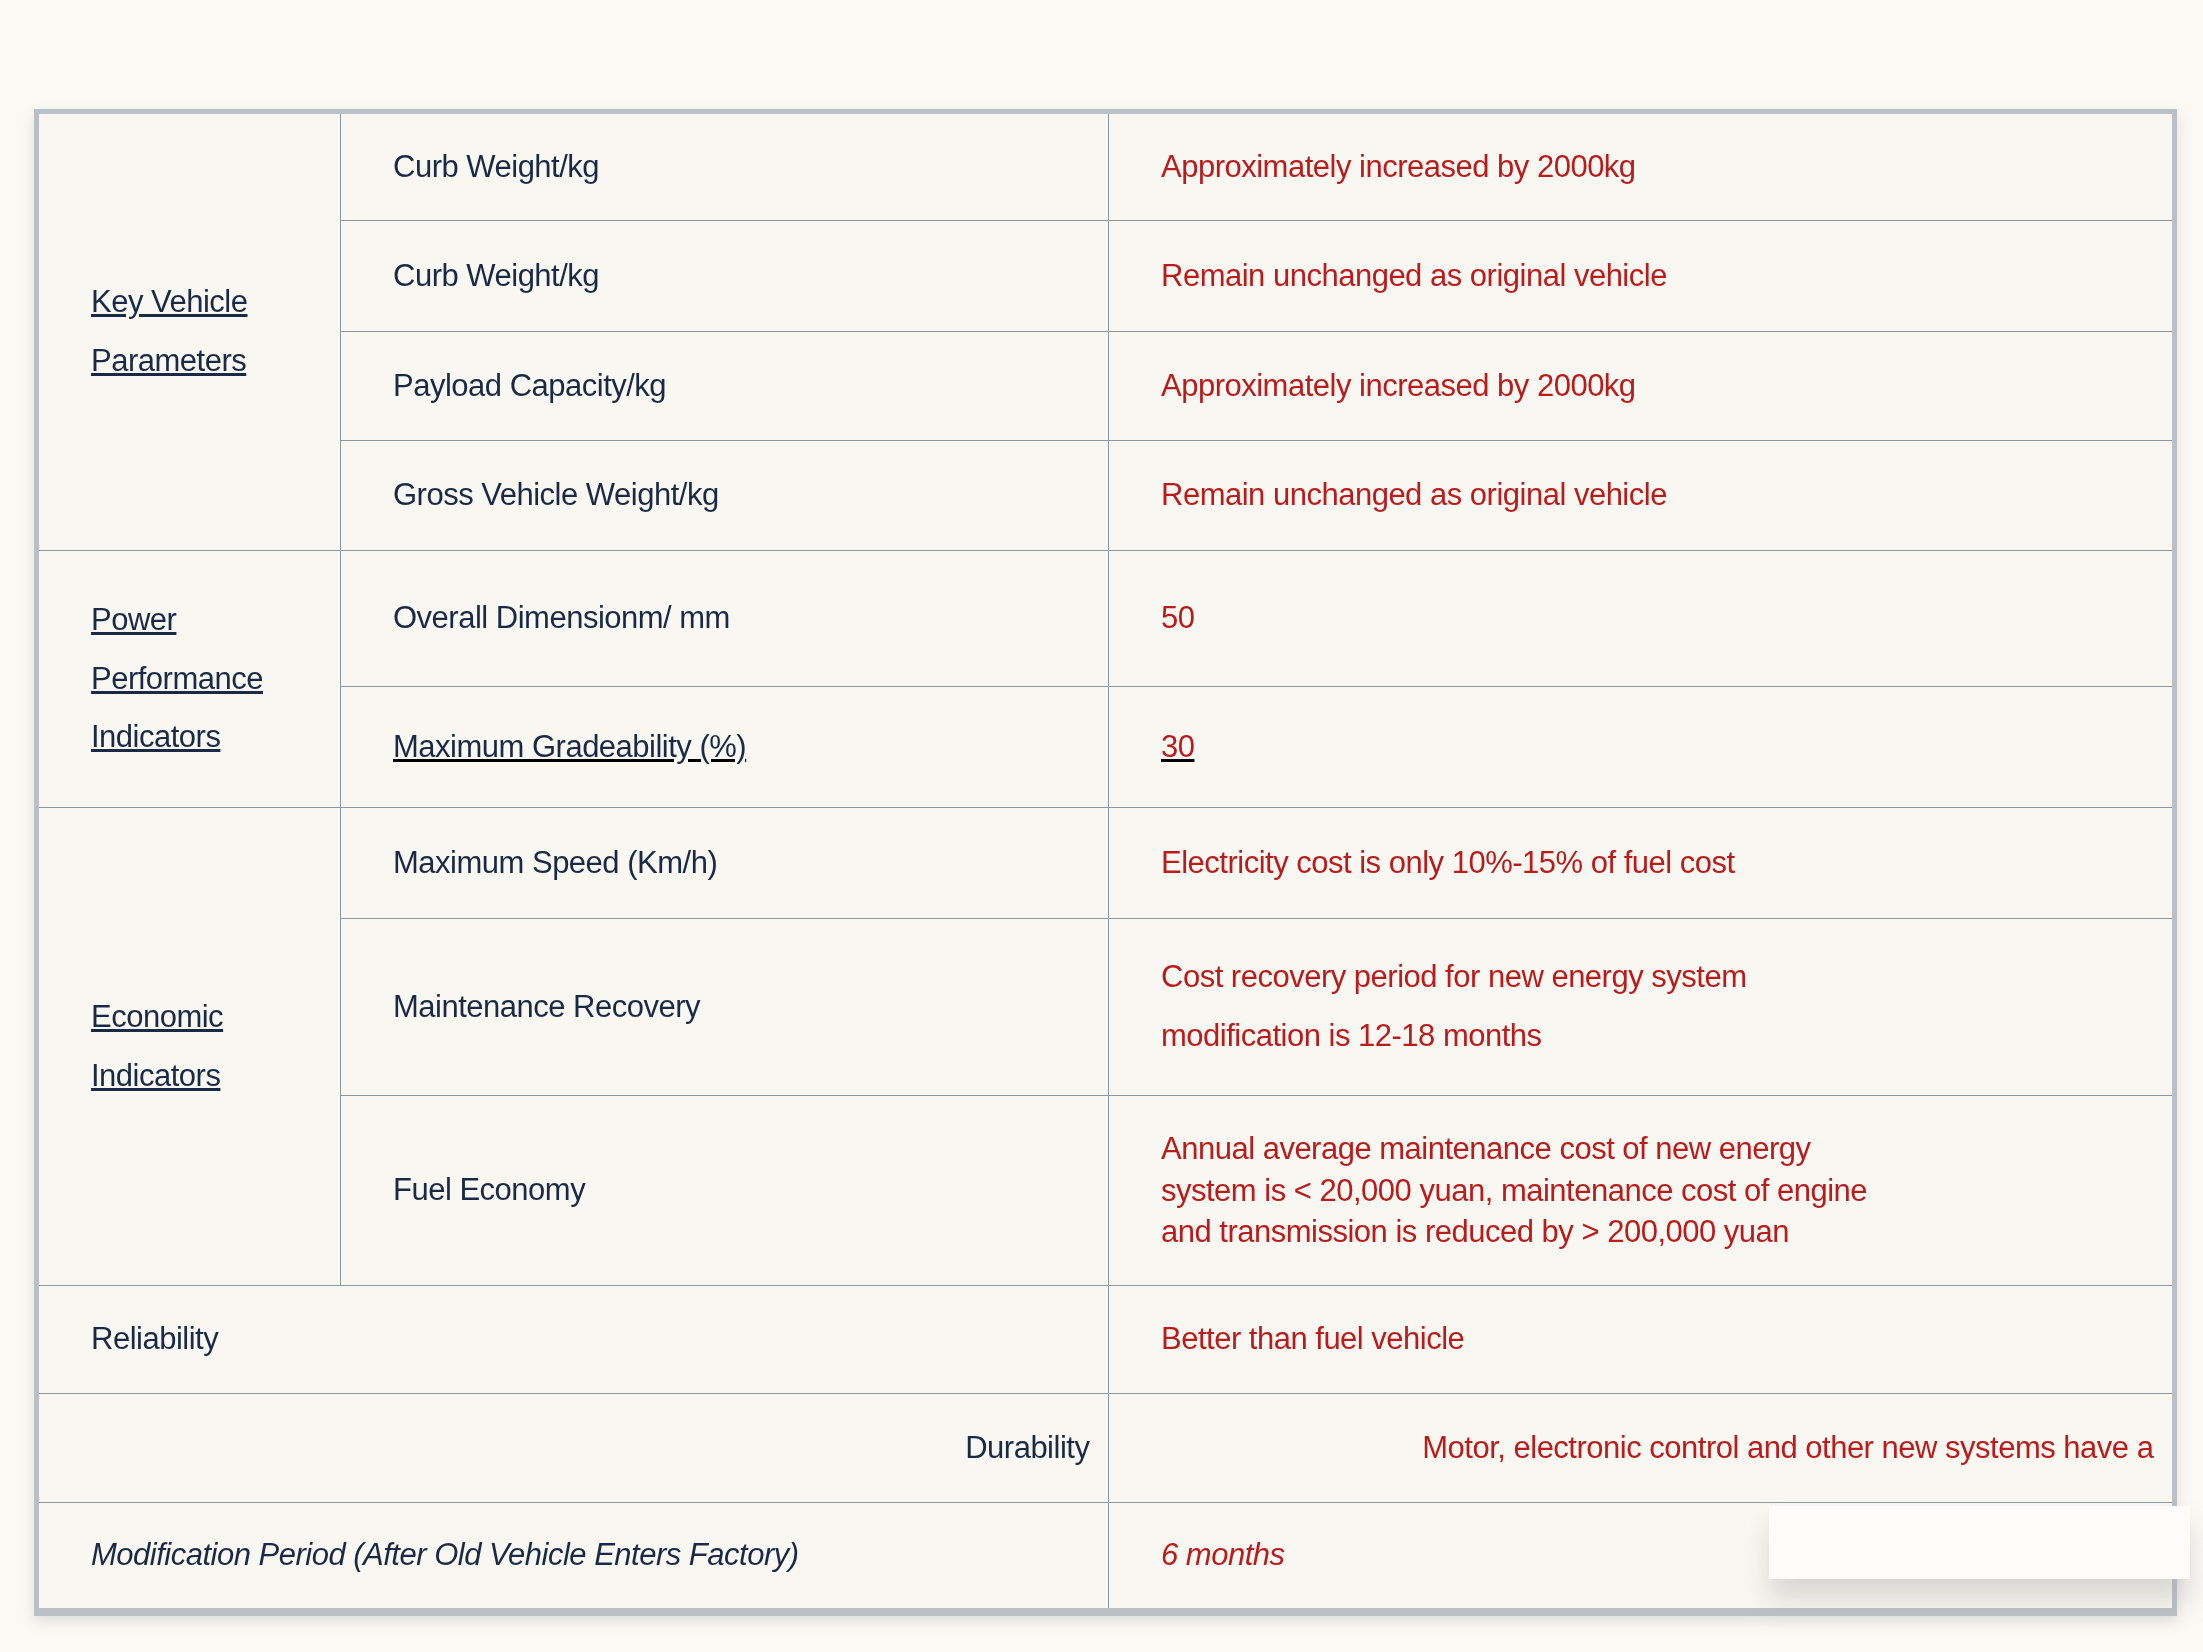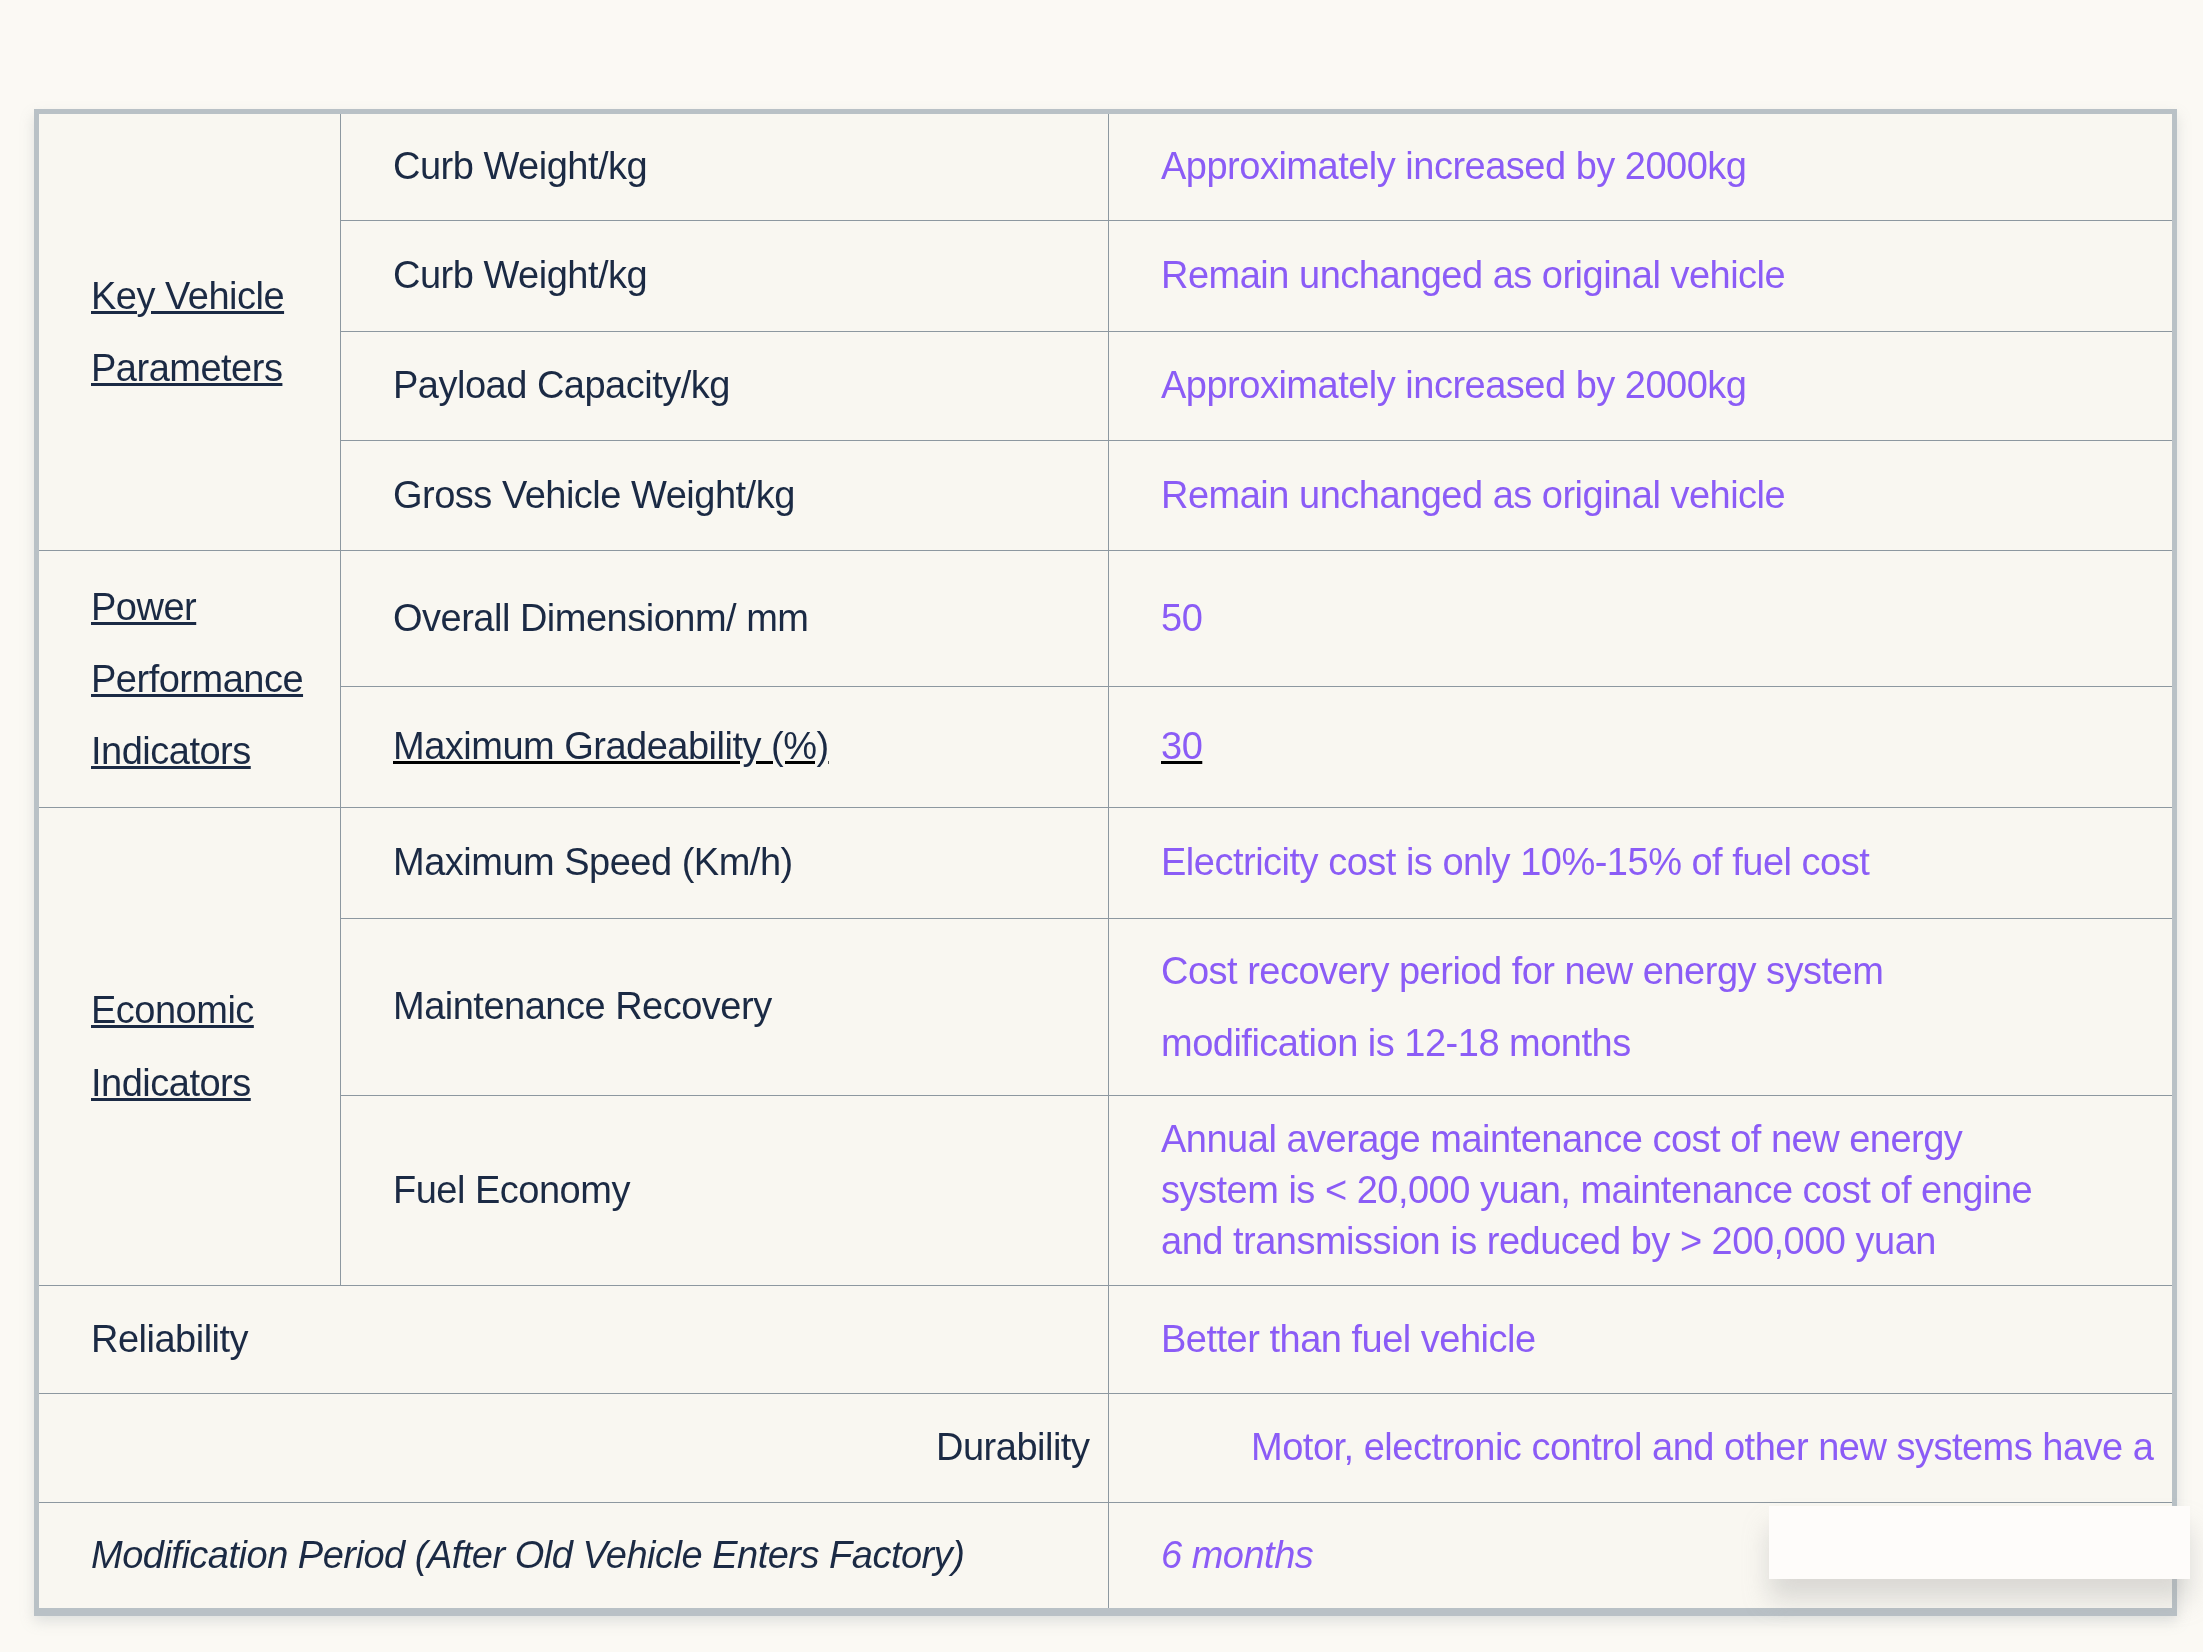--- a/index.html
+++ b/index.html
@@ -26,35 +26,35 @@
     border-bottom-width: 8.4px;
     box-shadow: 0 5.6px 13px rgba(140,150,155,0.25);
   }
   col.c1 { width: 304px; }
   col.c2 { width: 768px; }
   col.c3 { width: 1066px; }
   td {
     border: 1.9px solid #8d98a0;
     vertical-align: middle;
     padding: 5.6px 18.6px 5.6px 52px;
-    font-size: 38px;
+    font-size: 31px;
     letter-spacing: -0.5px;
     color: #1b2a44;
     line-height: 1.25;
   }
   td.cat {
     white-space: pre-line;
     line-height: 1.9;
     padding-left: 52px;
     text-decoration: underline;
   }
   td.param { }
   td.label { }
   td.val {
-    color: #8b5cf6;
+    color: #b91c1c;
     white-space: pre-line;
   }
   tr.r1  { height: 109px; } tr.r2  { height: 111px; }
   tr.r3  { height: 109px; } tr.r4  { height: 110px; }
   tr.r5  { height: 136px; } tr.r6  { height: 121px; text-decoration: underline; }
   tr.r7  { height: 111px; } tr.r8  { height: 177px; margin-top: 37px; }
   tr.r9  { height: 190px; } tr.r10 { height: 108px; }
   tr.r11 { height: 109px; text-align: right; } tr.r12 { height: 109px; font-style: italic; }
   td.val.lh-wide  { line-height: 1.9; }
   td.val.lh-tight { line-height: 1.34; }

